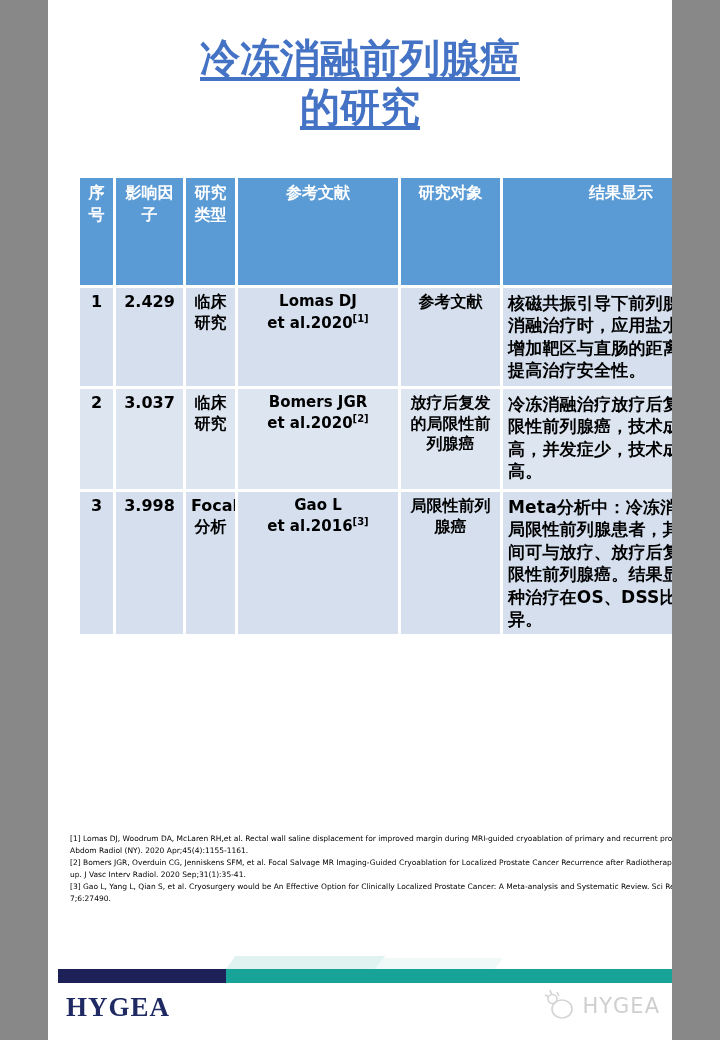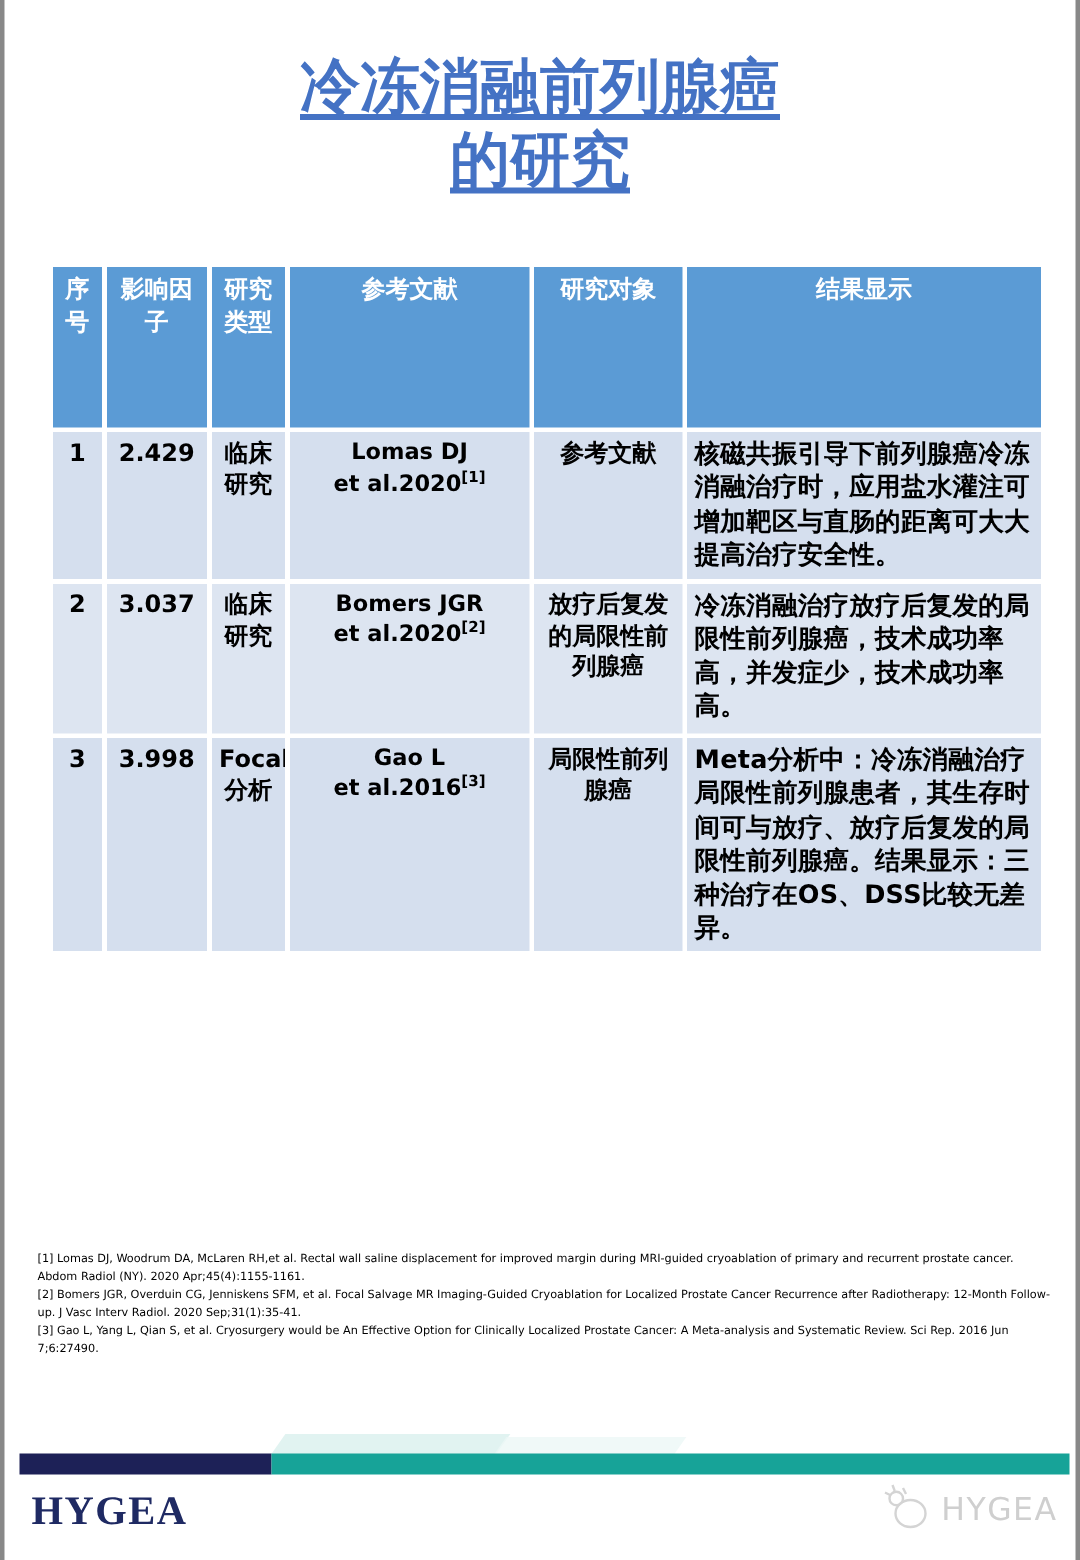--- a/index.html
+++ b/index.html
@@ -1,19 +1,19 @@
 <!DOCTYPE html>
 <html><head>
 <meta charset="utf-8">
 <style>
   * { margin: 0; padding: 0; box-sizing: border-box; }
   html,body { background:#888; }
   .page {
     position: relative;
-    width: 714px; height: 1040px;
+    width: 624px; height: 1040px;
     margin: 0 auto;
     background: #ffffff;
     overflow: hidden;
     font-family: "DejaVu Sans", "Liberation Sans", sans-serif;
   }
 
   
   .title {
     position: absolute; top: 34px; left: 0; width: 100%;
     text-align: center;

